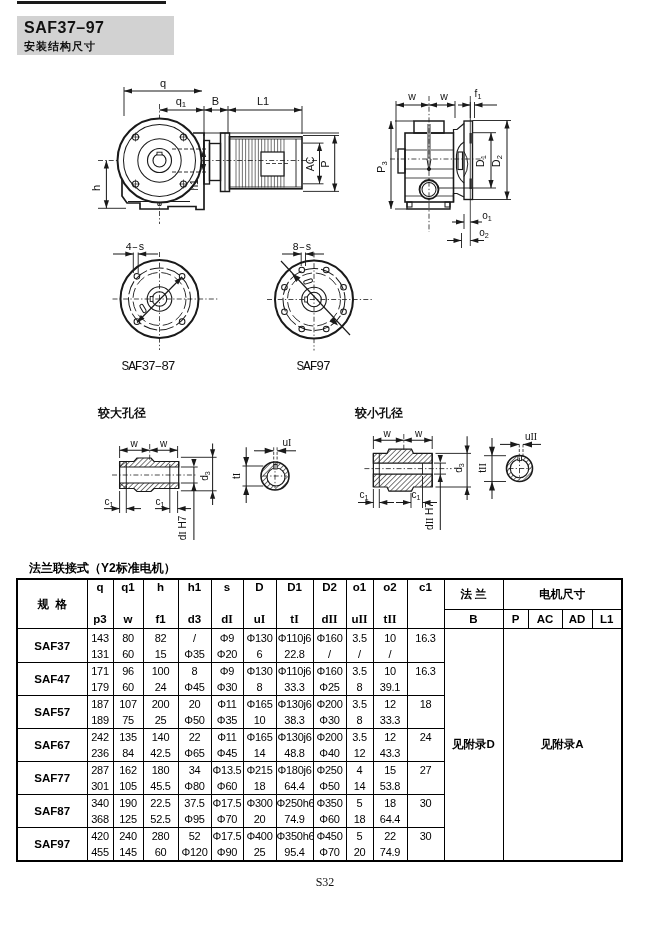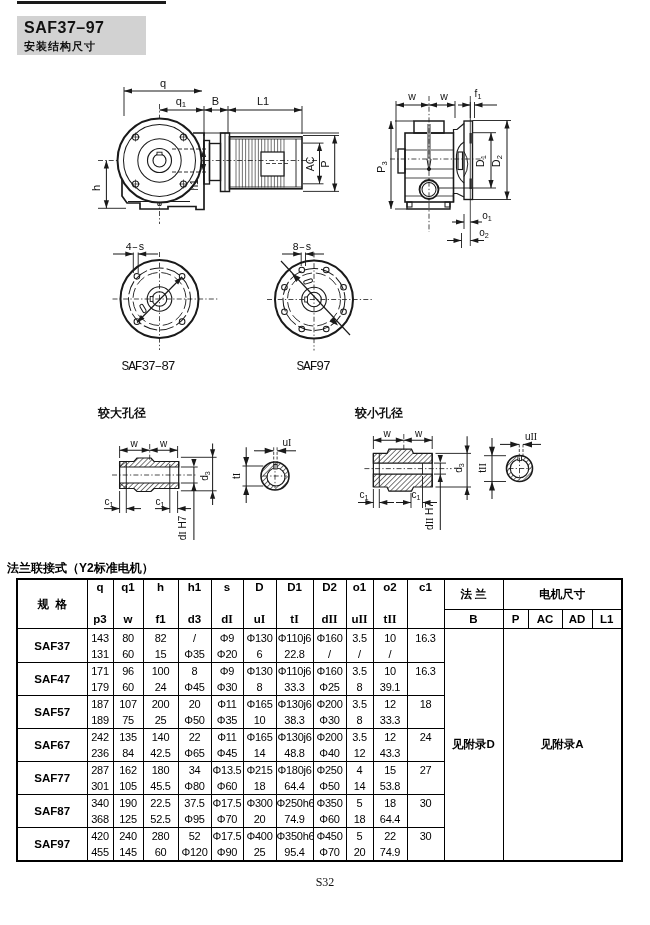--- a/index.html
+++ b/index.html
@@ -1,22 +1,22 @@
 <!DOCTYPE html>
 <html><head>
 <meta charset="utf-8">
 <style>
   html,body{margin:0;padding:0;}
   body{width:650px;height:925px;background:#fff;font-family:"Liberation Sans",sans-serif;position:relative;overflow:hidden;}
   .abs{position:absolute;}
   #topline{left:17px;top:1px;width:149px;height:3px;background:#1a1a1a;}
-  #graybox{left:17px;top:16px;width:129px;height:39px;background:#d2d2d2;}
+  #graybox{left:17px;top:16px;width:157px;height:39px;background:#d2d2d2;}
   #graybox .t1{position:absolute;left:7px;top:3px;font-size:16px;font-weight:bold;color:#111;letter-spacing:0.5px;}
   #graybox .t2{position:absolute;left:7px;top:23px;font-size:11px;font-weight:bold;color:#111;letter-spacing:1px;}
-  #tbltitle{left:7px;top:560px;font-size:12px;font-weight:bold;color:#000;}
+  #tbltitle{left:29px;top:560px;font-size:12px;font-weight:bold;color:#000;}
   table.dim{position:absolute;left:16px;top:578px;border-collapse:collapse;table-layout:fixed;font-size:11px;color:#000;width:604px;}
   table.dim td{border:1px solid #000;text-align:center;vertical-align:middle;padding:0;overflow:hidden;}
   table.dim{border:2px solid #000;}
   .rn{font-family:"Liberation Serif",serif;}
   .hd{font-weight:bold;font-size:11.5px;}
   .two{display:flex;flex-direction:column;justify-content:space-between;height:44px;padding:1px 0 3px 0;}
   .dl{line-height:16px;letter-spacing:-0.25px;}
   .drow{display:flex;flex-direction:column;justify-content:center;}
   .spec{font-weight:bold;font-size:11.5px;}
   #footer{left:0;top:875px;width:650px;text-align:center;font-family:"Liberation Serif",serif;font-size:12px;color:#111;}

